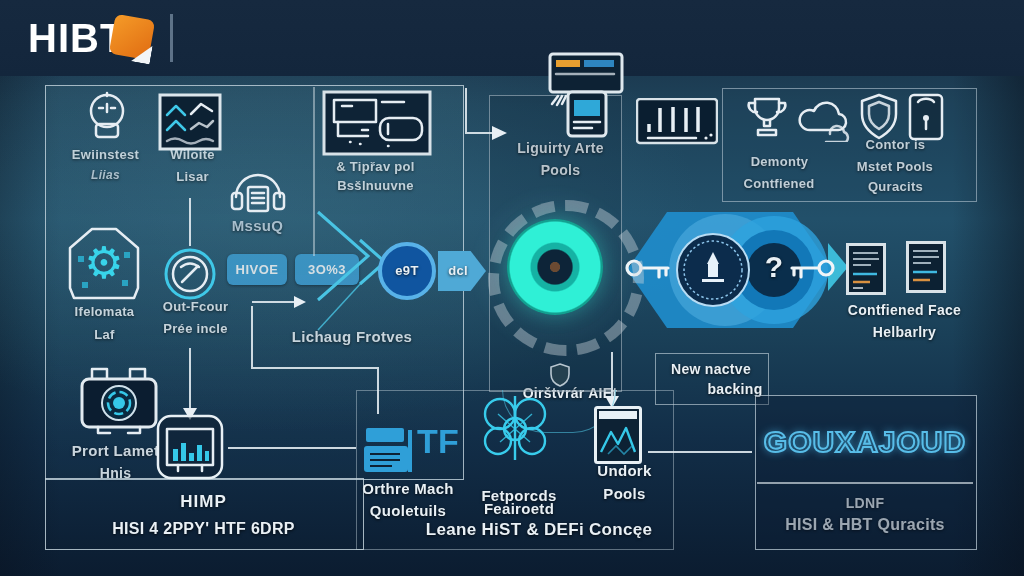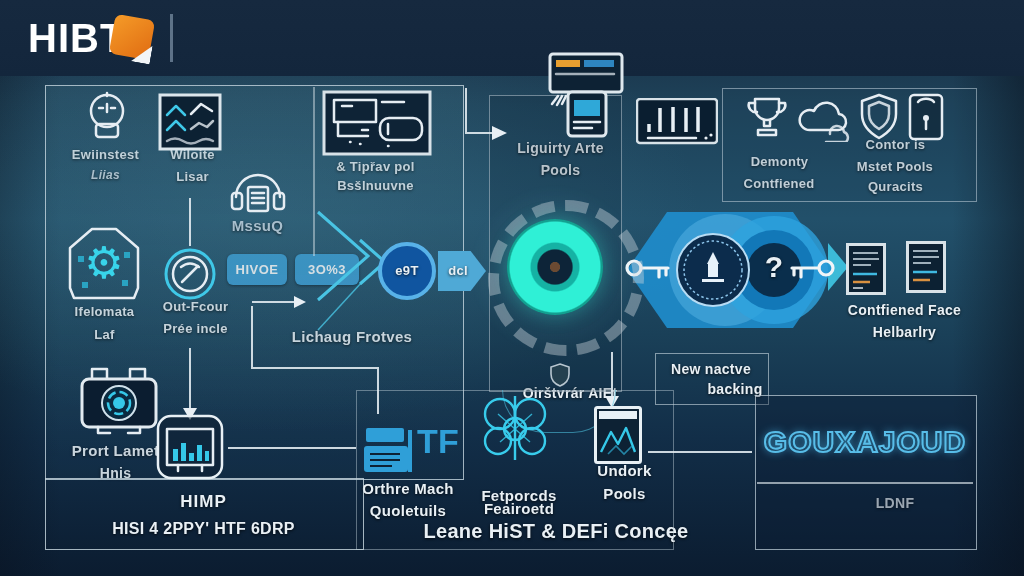--- a/index.html
+++ b/index.html
@@ -305,18 +305,19 @@
 
   <svg class="icon" style="left:594px;top:406px;z-index:3;" width="48" height="58" viewBox="0 0 48 58">
     <rect x="1.5" y="1.5" width="45" height="55" rx="2" fill="#0d2234" stroke="#e8f0f5" stroke-width="3"></rect>
     <rect x="5" y="5" width="38" height="8" fill="#e8f0f5"></rect>
     <path d="M7,46 L17,26 L24,38 L32,22 L41,46" fill="none" stroke="#35c8e8" stroke-width="2.4" stroke-linejoin="round"></path>
     <path d="M14,48 L22,40 L30,48 L38,40" fill="none" stroke="#2a9ec0" stroke-width="1.6" opacity=".8"></path>
   </svg>
   <div class="lbl" style="left:577px;top:462px;width:95px;font-size:15px;">Undork</div>
   <div class="lbl" style="left:577px;top:485px;width:95px;font-size:15px;">Pools</div>
 
-  <div class="lbl" style="left:396px;top:520px;width:320px;font-size:20px;">Leane HiST &amp; DEFi Concęe</div>
+  <div class="lbl" style="left:379px;top:520px;width:320px;font-size:17px;">Leane HiST &amp; DEFi Concęe</div>
 
   <div class="lbl neon" style="left:757px;top:425px;width:216px;font-size:30px;letter-spacing:1px;z-index:3;">GOUXAJOUD</div>
-  <div class="lbl" style="left:757px;top:495px;width:216px;font-size:14px;margin-left:30px;">LDNF</div>
+  <div class="lbl" style="left:757px;top:495px;width:216px;font-size:14px;">LDNF</div>
+  <div class="lbl" style="left:757px;top:516px;width:216px;font-size:16px;">HISI &amp; HBT Quracits</div>
 
 </div>
 
 </body></html>

